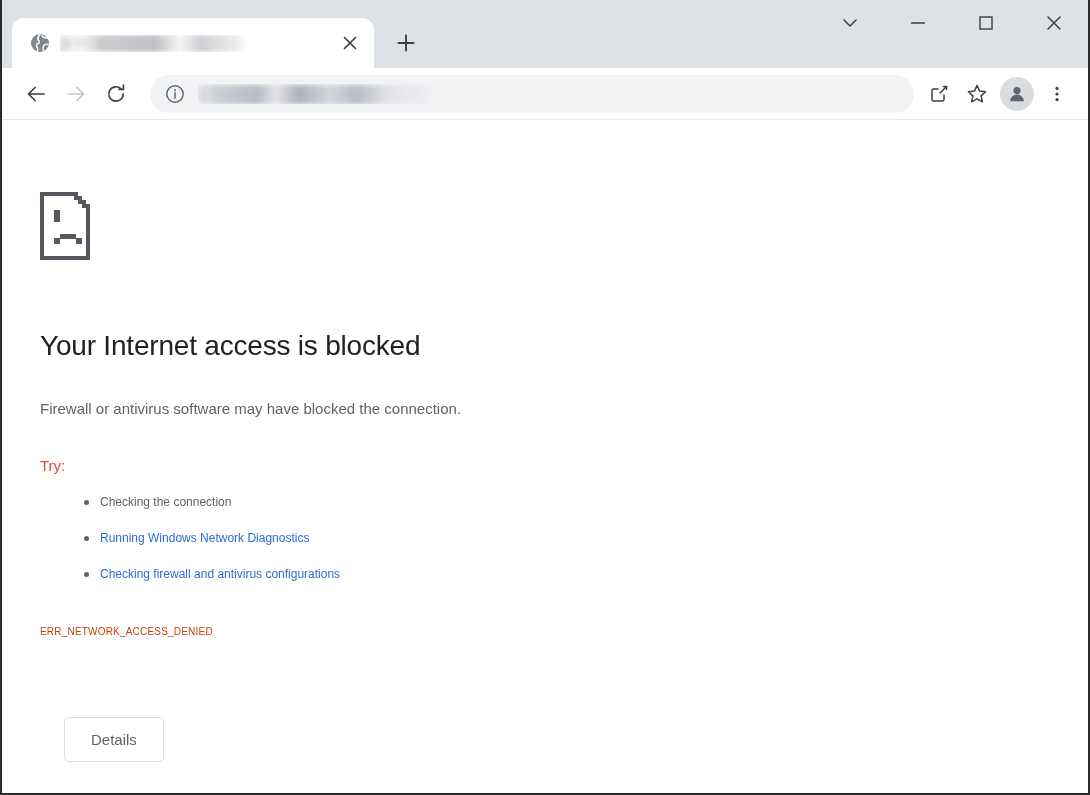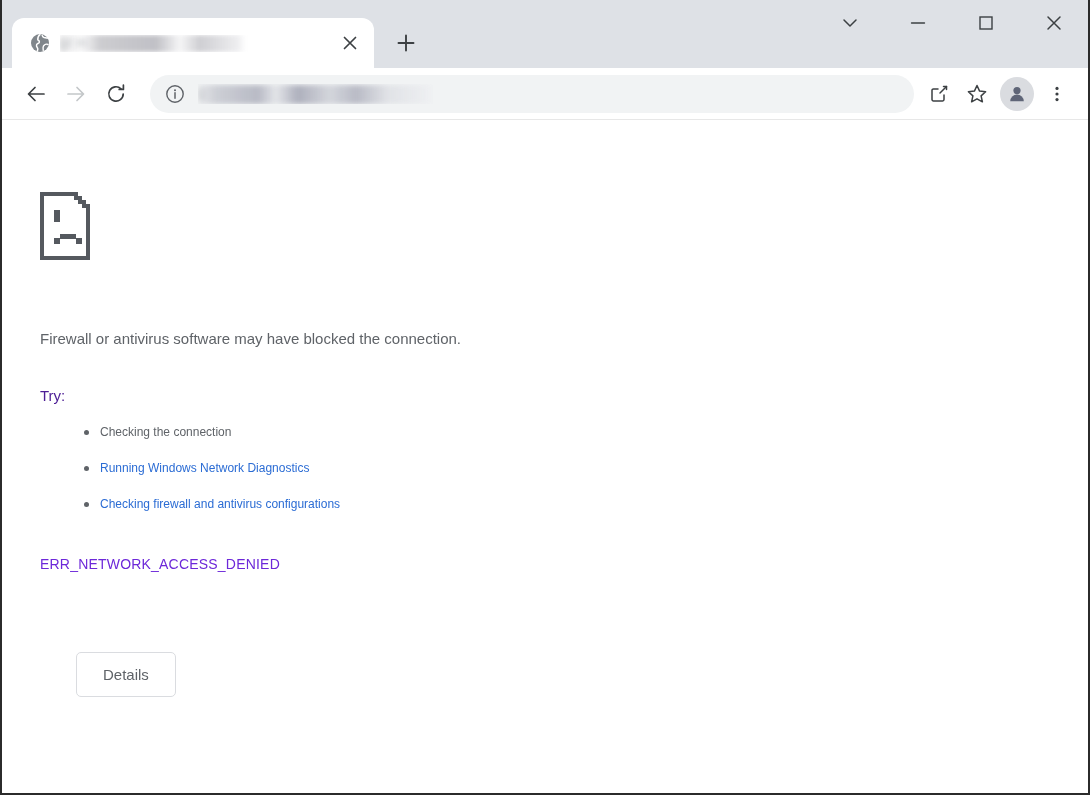--- a/index.html
+++ b/index.html
@@ -248,21 +248,21 @@
   }
 
   .err-desc {
     font-size: 15px;
     color: #5f6368;
     margin-bottom: 40px;
   }
 
   .err-try {
     font-size: 15px;
-    color: #4c1d95;
+    color: #ef4444;
     margin-bottom: 10px;
   }
 
   ul.suggestions {
     list-style: none;
     margin: 0 0 34px 0;
     padding: 0;
   }
   ul.suggestions li {
     position: relative;
@@ -280,36 +280,36 @@
     border-radius: 50%;
     background: #5f6368;
   }
   ul.suggestions li.link { color: #2b6cd4; }
   ul.suggestions li.link a {
     color: #2b6cd4;
     text-decoration: none;
   }
 
   .err-code {
-    font-size: 14px;
-    color: #6d28d9;
+    font-size: 10px;
+    color: #c2410c;
     letter-spacing: 0.2px;
     margin-bottom: 80px;
   }
 
   .details-btn {
     display: inline-block;
     font-family: "Liberation Sans", sans-serif;
     font-size: 15px;
     color: #5f6368;
     background: #ffffff;
     border: 1px solid #dadce0;
     border-radius: 5px;
     padding: 13px 26px;
-    margin-left: 36px;
+    margin-left: 24px;
     cursor: pointer;
   }
 </style>
 </head>
 <body>
 
 <div class="window">
 
   <div class="titlebar">
 
@@ -439,20 +439,21 @@
         <path d="M1 1 h17 l0 2 h2 l0 2 h2 l0 2 h2 l0 26 h-23 z" fill="none" stroke="#55595f" stroke-width="2"></path>
 
         <rect x="7" y="9" width="3" height="6" fill="#55595f"></rect>
 
         <rect x="7" y="23" width="3" height="3" fill="#55595f"></rect>
         <rect x="18" y="23" width="3" height="3" fill="#55595f"></rect>
         <rect x="10" y="21" width="8" height="2.6" fill="#55595f"></rect>
       </svg>
     </div>
 
+    <h1 class="err-title">Your Internet access is blocked</h1>
 
     <p class="err-desc">Firewall or antivirus software may have blocked the connection.</p>
 
     <p class="err-try">Try:</p>
 
     <ul class="suggestions">
       <li>
         <span>Checking the connection</span>
       </li>
       <li class="link">

